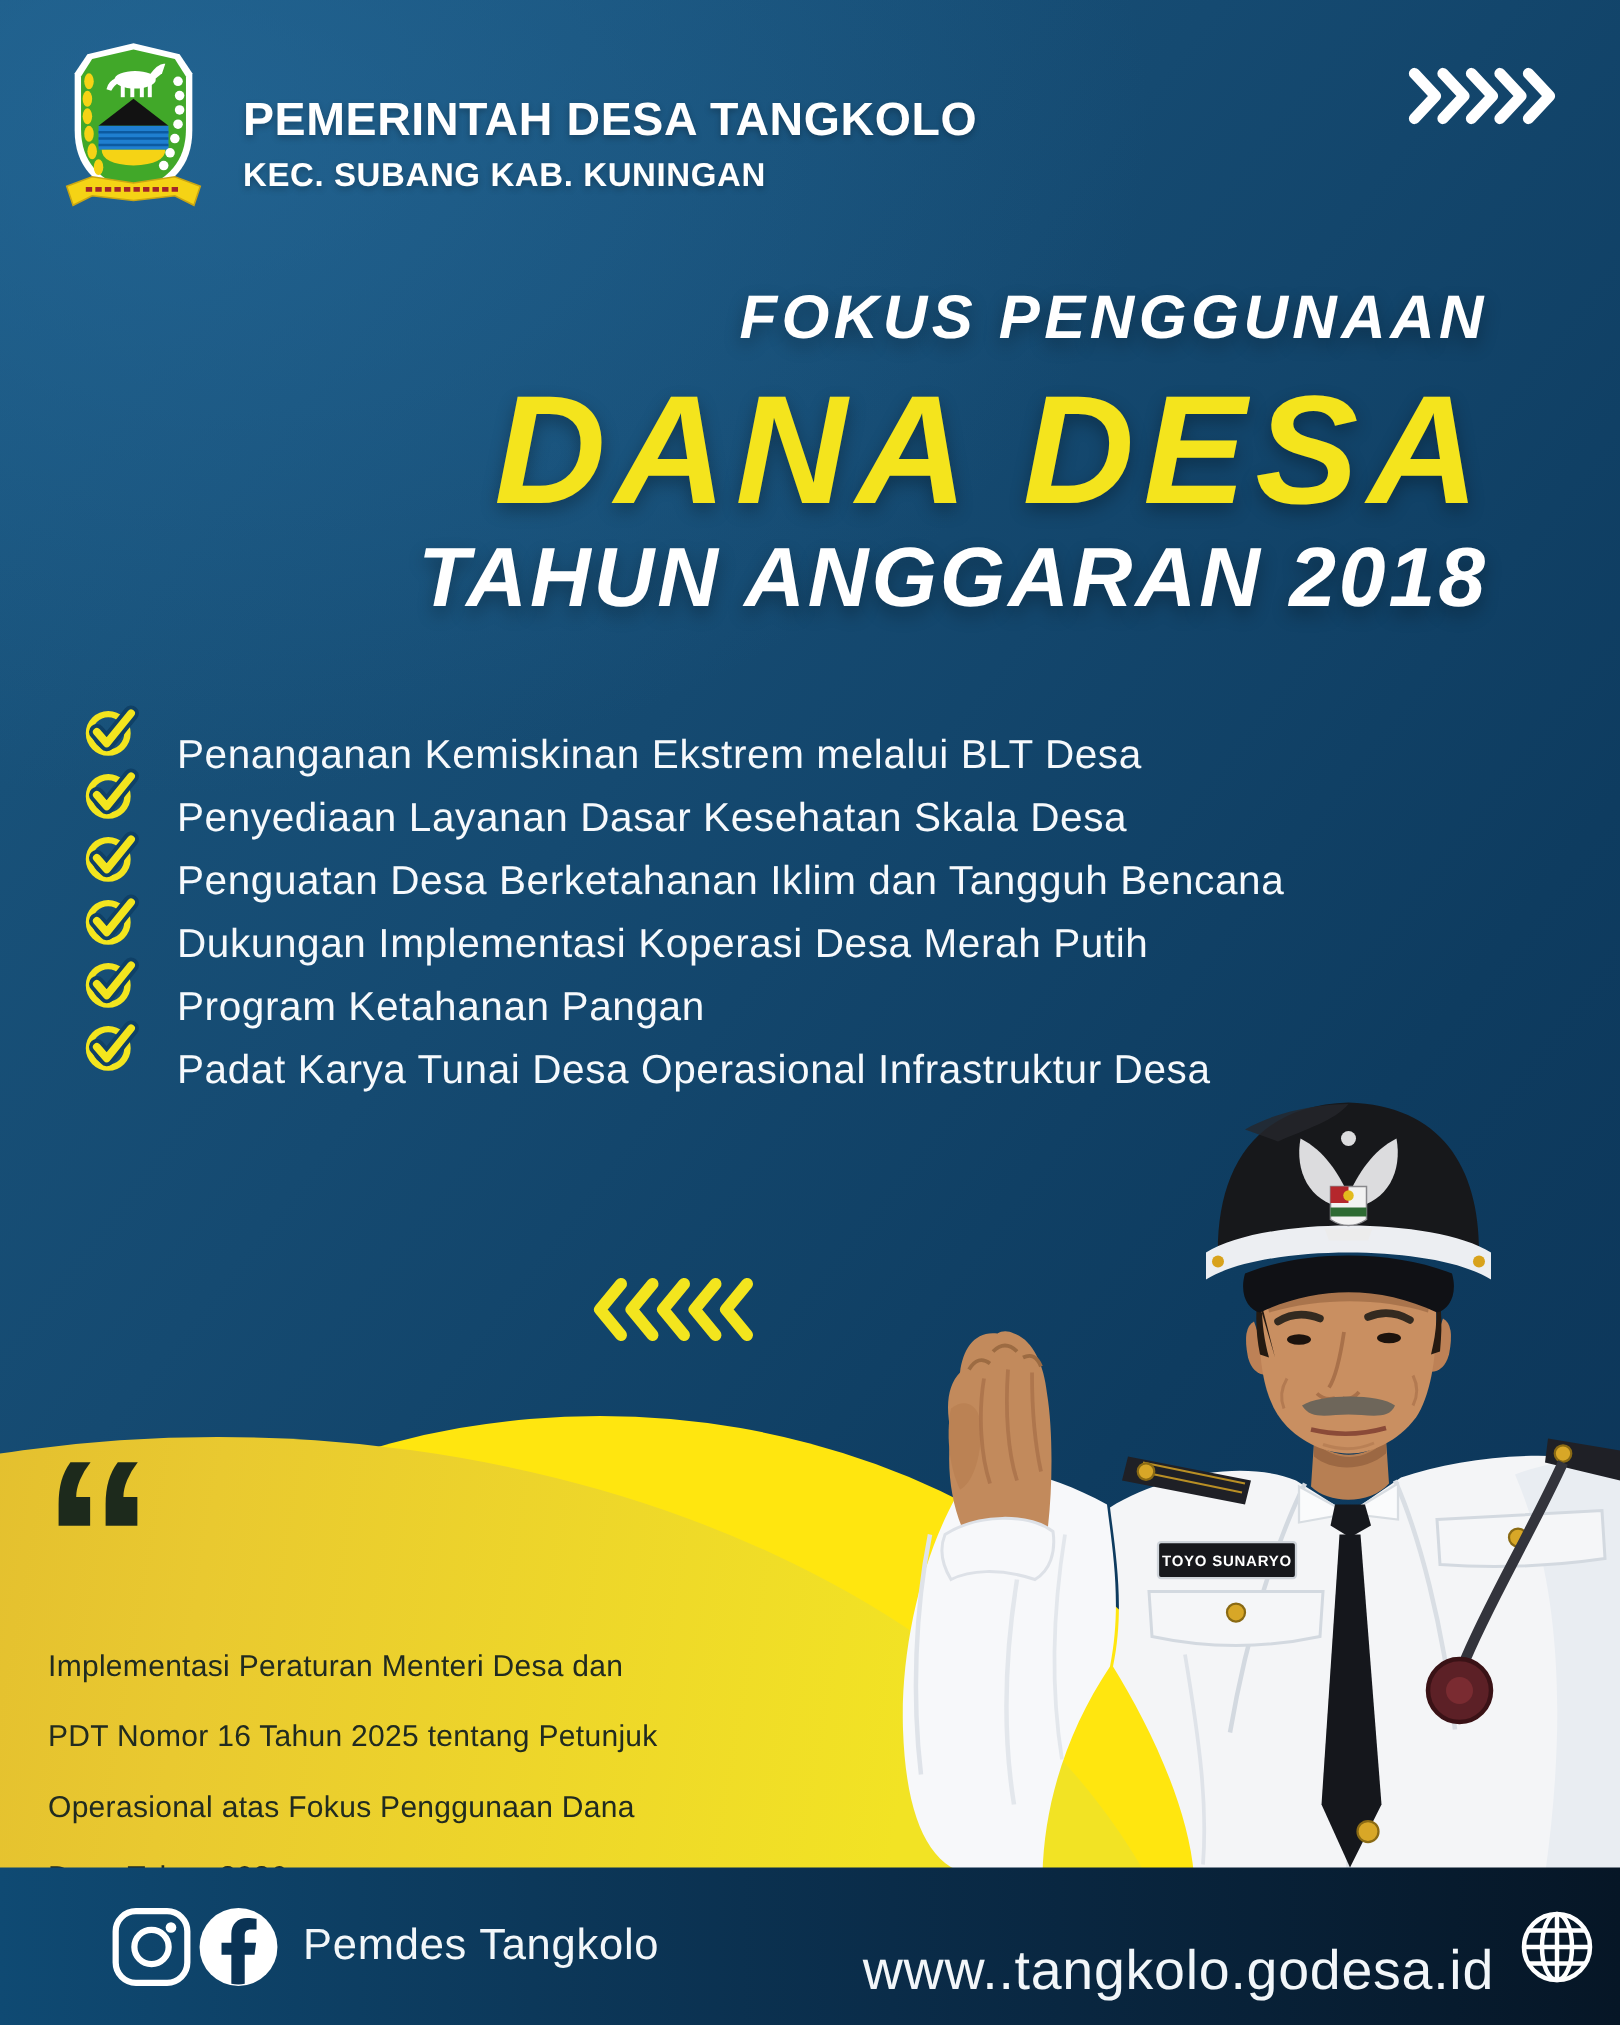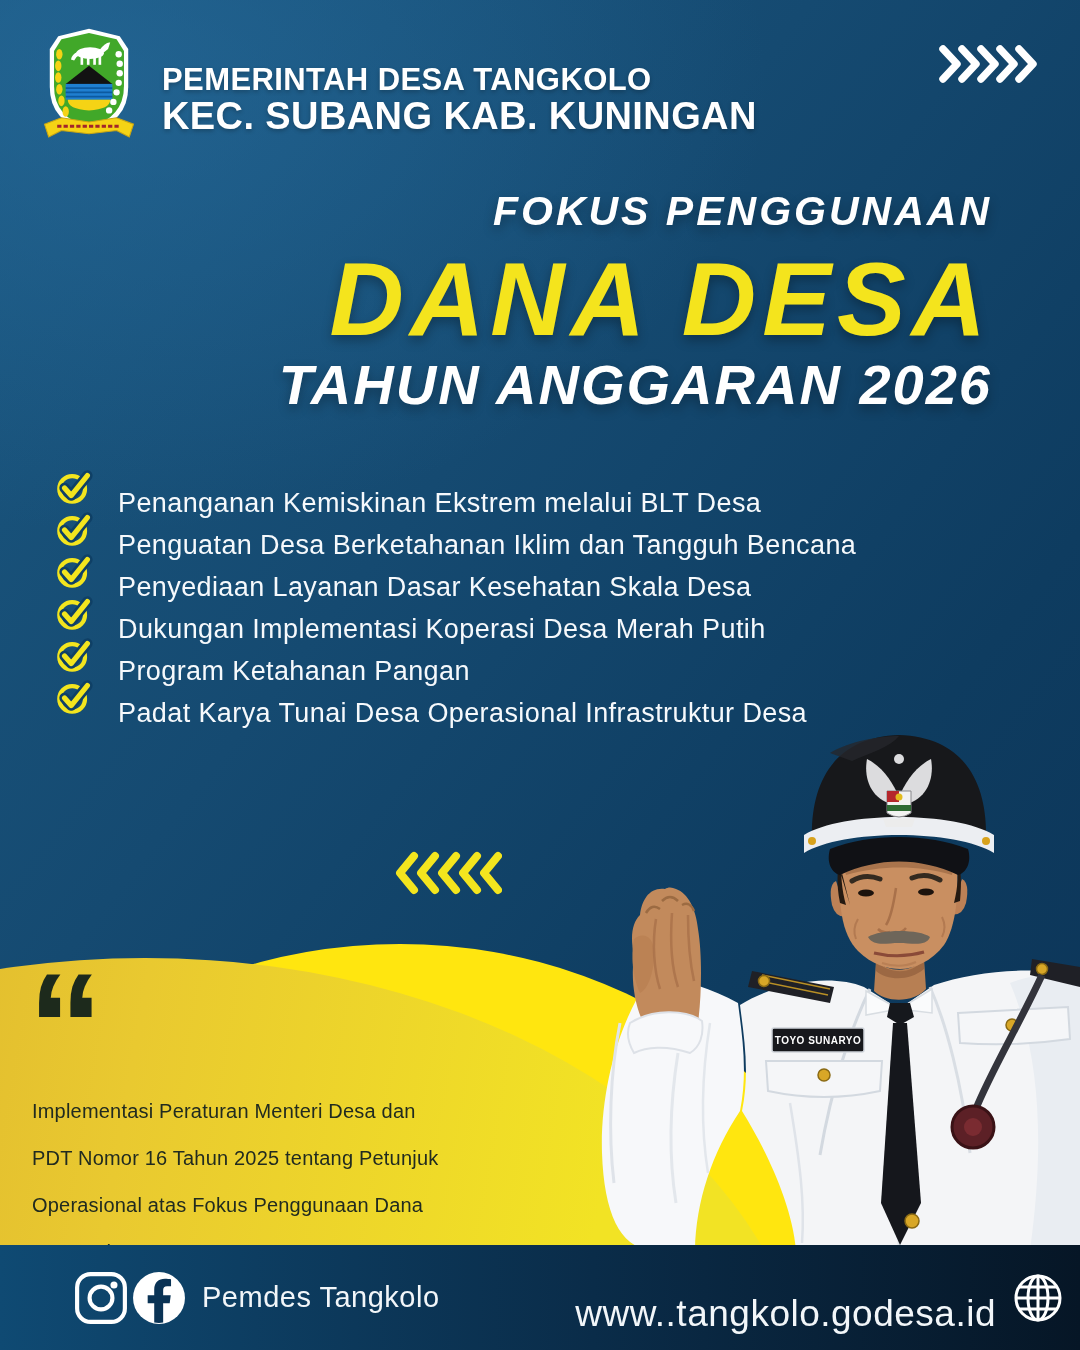--- a/index.html
+++ b/index.html
@@ -8,21 +8,21 @@
     font-family:"Liberation Sans",sans-serif;
     background:
       radial-gradient(1100px 750px at 10% 6%, rgba(40,110,160,.55) 0%, rgba(40,110,160,0) 60%),
       linear-gradient(128deg,#1b5881 0%,#154a71 38%,#0e3c60 70%,#0c3356 100%);
   }
   
   .header-logo{position:absolute;left:36px;top:26px;width:106px;height:120px;}
   .org{position:absolute;left:162px;top:42px;color:#fff;font-weight:bold;
        letter-spacing:.4px;text-shadow:0 2px 4px rgba(0,0,0,.25);margin-top:19px;}
   .org .l1{font-size:31px;line-height:37px;}
-  .org .l2{font-size:38px;line-height:37px;}
+  .org .l2{font-size:22px;line-height:37px;}
   .chev-right{position:absolute;right:42px;top:44px;}
   
   .title{position:absolute;top:174px;right:88px;text-align:right;font-style:italic;
          font-weight:bold;text-shadow:0 5px 12px rgba(0,0,0,.3);}
   .title .t1{font-size:41px;line-height:74px;color:#ffffff;letter-spacing:3px;}
   .title .t2{font-size:103px;line-height:104px;color:#f4e41d;letter-spacing:6px;}
   .title .t3{font-size:56px;line-height:66px;color:#ffffff;letter-spacing:2px;}
   
   .checklist{position:absolute;left:56px;top:466px;}
   .check-row{display:flex;align-items:center;height:42px;}
@@ -103,47 +103,47 @@
         <path d="M24,5 L38,20 L24,35"></path>
         <path d="M43,5 L57,20 L43,35"></path>
       <path d="M62,5 L76,20 L62,35"></path>
         <path d="M81,5 L95,20 L81,35"></path>
     </g>
   </svg>
 
   <div class="title">
     <div class="t1">FOKUS PENGGUNAAN</div>
     <div class="t2">DANA DESA</div>
-    <div class="t3">TAHUN ANGGARAN 2026</div>
+    <div class="t3">TAHUN ANGGARAN 2018</div>
   </div>
 
   <div class="checklist">
     <div class="check-row">
       <svg width="38" height="42" viewBox="0 0 40 40">
           <circle cx="17" cy="22" r="13.5" fill="none" stroke="#f3e51e" stroke-width="4.5"></circle>
           <path d="M9,21 L16,29 L33,8" fill="none" stroke="#0f4066" stroke-width="11" stroke-linecap="round" stroke-linejoin="round"></path>
           <path d="M9,21 L16,29 L33,8" fill="none" stroke="#f3e51e" stroke-width="5.5" stroke-linecap="round" stroke-linejoin="round"></path>
         </svg>
       <span class="lbl">Penanganan Kemiskinan Ekstrem melalui BLT Desa</span>
     </div>
     <div class="check-row">
       <svg width="38" height="42" viewBox="0 0 40 40">
           <circle cx="17" cy="22" r="13.5" fill="none" stroke="#f3e51e" stroke-width="4.5"></circle>
           <path d="M9,21 L16,29 L33,8" fill="none" stroke="#0f4066" stroke-width="11" stroke-linecap="round" stroke-linejoin="round"></path>
           <path d="M9,21 L16,29 L33,8" fill="none" stroke="#f3e51e" stroke-width="5.5" stroke-linecap="round" stroke-linejoin="round"></path>
         </svg>
+      <span class="lbl">Penyediaan Layanan Dasar Kesehatan Skala Desa</span>
+    </div>
+    <div class="check-row">
+      <svg width="38" height="42" viewBox="0 0 40 40">
+          <circle cx="17" cy="22" r="13.5" fill="none" stroke="#f3e51e" stroke-width="4.5"></circle>
+          <path d="M9,21 L16,29 L33,8" fill="none" stroke="#0f4066" stroke-width="11" stroke-linecap="round" stroke-linejoin="round"></path>
+          <path d="M9,21 L16,29 L33,8" fill="none" stroke="#f3e51e" stroke-width="5.5" stroke-linecap="round" stroke-linejoin="round"></path>
+        </svg>
       <span class="lbl">Penguatan Desa Berketahanan Iklim dan Tangguh Bencana</span>
-    </div>
-    <div class="check-row">
-      <svg width="38" height="42" viewBox="0 0 40 40">
-          <circle cx="17" cy="22" r="13.5" fill="none" stroke="#f3e51e" stroke-width="4.5"></circle>
-          <path d="M9,21 L16,29 L33,8" fill="none" stroke="#0f4066" stroke-width="11" stroke-linecap="round" stroke-linejoin="round"></path>
-          <path d="M9,21 L16,29 L33,8" fill="none" stroke="#f3e51e" stroke-width="5.5" stroke-linecap="round" stroke-linejoin="round"></path>
-        </svg>
-      <span class="lbl">Penyediaan Layanan Dasar Kesehatan Skala Desa</span>
     </div>
     <div class="check-row">
       <svg width="38" height="42" viewBox="0 0 40 40">
           <circle cx="17" cy="22" r="13.5" fill="none" stroke="#f3e51e" stroke-width="4.5"></circle>
           <path d="M9,21 L16,29 L33,8" fill="none" stroke="#0f4066" stroke-width="11" stroke-linecap="round" stroke-linejoin="round"></path>
           <path d="M9,21 L16,29 L33,8" fill="none" stroke="#f3e51e" stroke-width="5.5" stroke-linecap="round" stroke-linejoin="round"></path>
         </svg>
       <span class="lbl">Dukungan Implementasi Koperasi Desa Merah Putih</span>
     </div>
     <div class="check-row">

